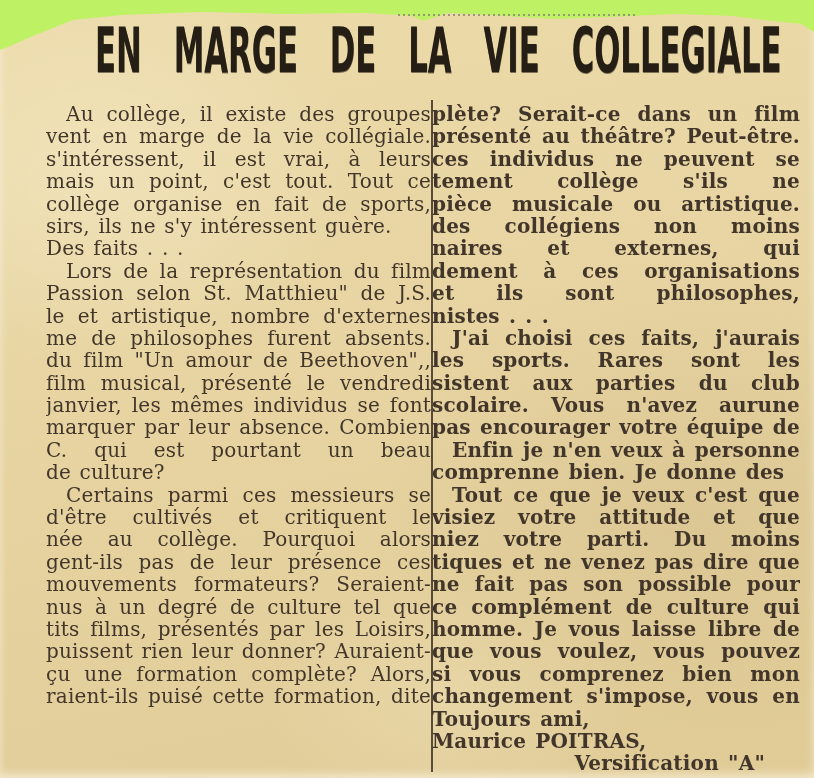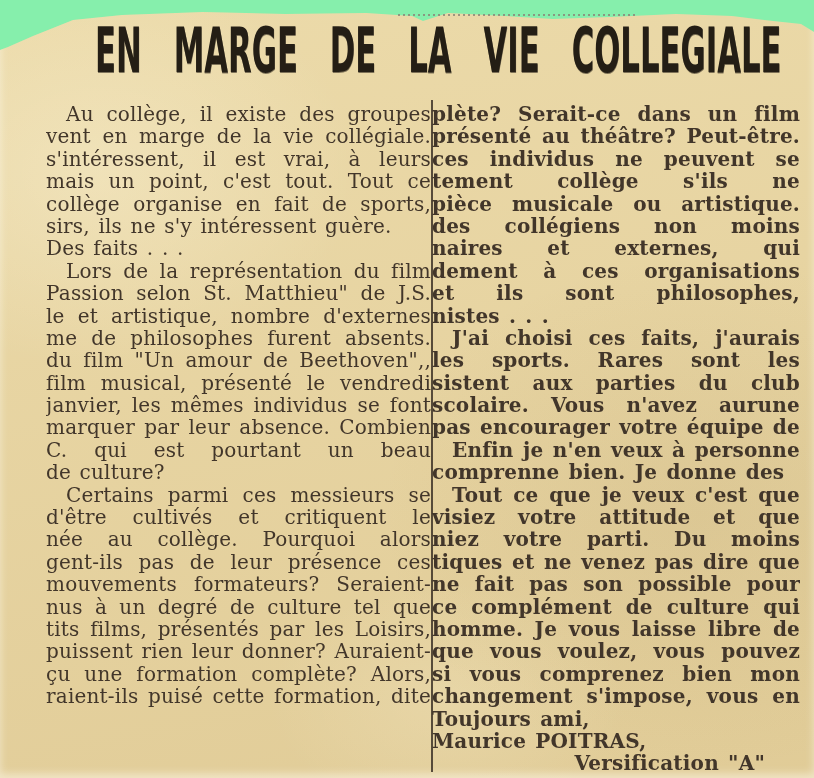--- a/index.html
+++ b/index.html
@@ -1,18 +1,18 @@
 <!DOCTYPE html>
 <html><head>
 <meta charset="utf-8">
 <style>
   html, body { margin:0; padding:0; background:#f9f8f3; }
   #stage {
     position:relative; width:814px; height:778px; overflow:hidden;
-    background:#86efac;
+    background:#bef264;
     font-family:"DejaVu Serif", serif;
   }
   #paper {
     position:absolute; inset:0;
     background-color:#e9d6a2;
     background-image:
       radial-gradient(ellipse 420px 320px at 12% 22%, rgba(255,250,228,0.30), rgba(255,250,228,0) 62%),
       radial-gradient(ellipse 520px 420px at 86% 66%, rgba(125,95,45,0.08), rgba(125,95,45,0) 62%),
       radial-gradient(ellipse 300px 200px at 55% 90%, rgba(255,248,222,0.18), rgba(255,248,222,0) 60%),
       linear-gradient(168deg, rgba(255,248,220,0.14), rgba(150,112,55,0.10));

